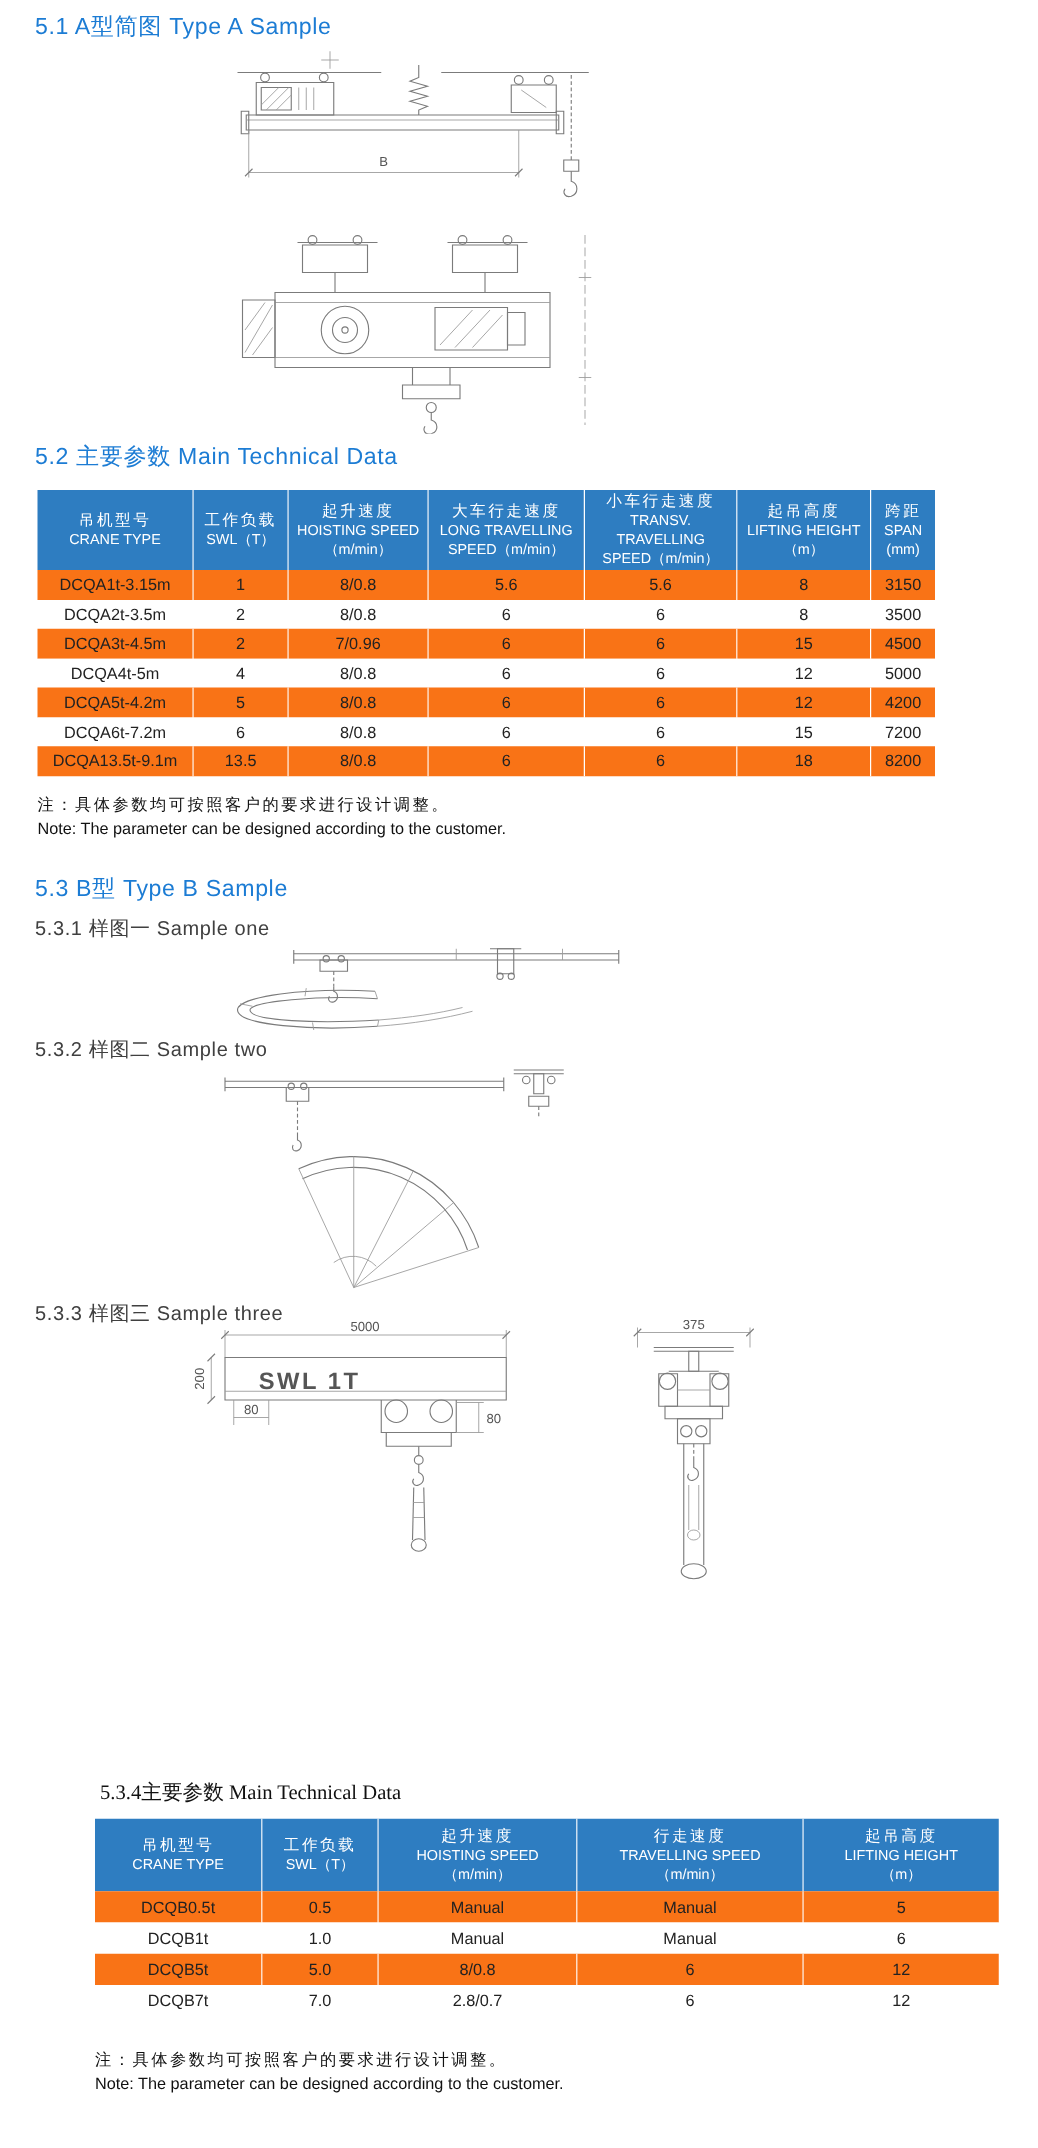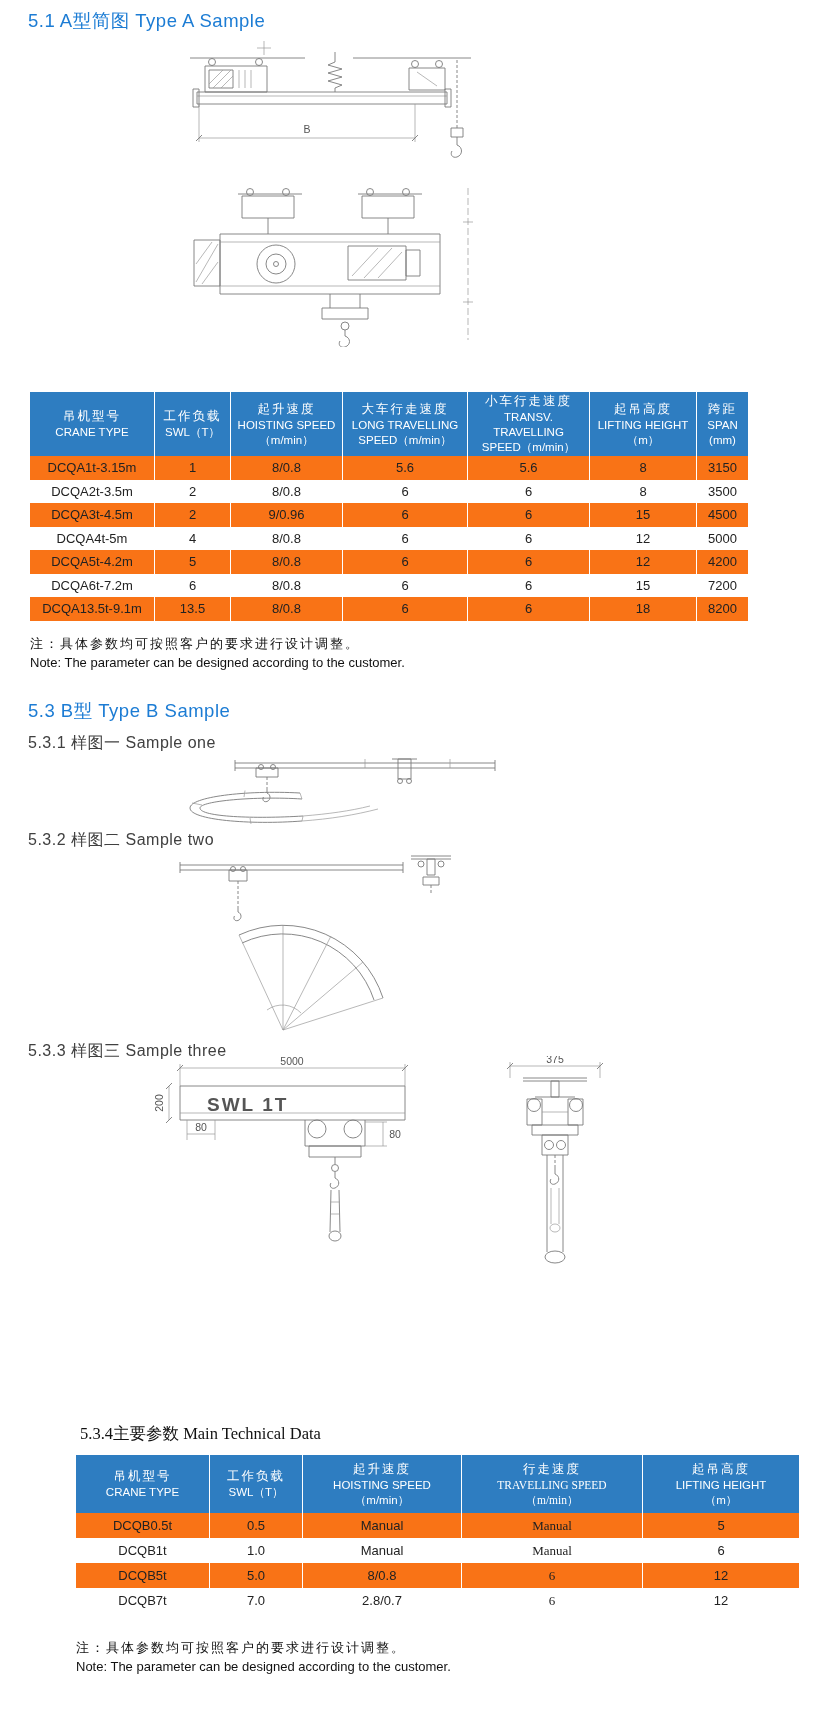--- a/index.html
+++ b/index.html
@@ -24,21 +24,21 @@
   .td:last-child{border-right:none;}
   .alt .td{background:#f97316;}
   .tbl-a .trow{height:23.5px;}
   .tbl-a .thead{height:64px;}
   .tbl-b .trow{height:25px;}
   .tbl-b .thead{height:58px;}
   
   .ta1{width:125px;} .ta2{width:76px;} .ta3{width:112px;} .ta4{width:125px;}
   .ta5{width:122px;} .ta6{width:107px;} .ta7{width:51px;}
   
-  .tb1{width:134px;} .tb2{width:93px;} .tb3{width:159px;} .tb4{width:181px;font-family:Liberation Serif, serif;} .tb5{width:156px;}
+  .tb1{width:134px;} .tb2{width:93px;} .tb3{width:159px;} .tb4{width:181px;} .tb5{width:156px;}
   
   .draw{position:absolute;}
   .draw *{vector-effect:non-scaling-stroke;}
   .ln{stroke:#7b7b7b;stroke-width:0.9;fill:none;}
   .lnt{stroke:#9a9a9a;stroke-width:0.7;fill:none;}
   .dsh{stroke-dasharray:3,2;}
   .cl{stroke-dasharray:7,3;}
   .dim{font-family:"Liberation Sans","DejaVu Sans",sans-serif;font-size:10.5px;fill:#555;stroke:none;}
   .swl{font-family:"Liberation Sans","DejaVu Sans",sans-serif;font-size:19px;font-weight:bold;
        letter-spacing:2px;fill:#555;stroke:none;}
@@ -118,20 +118,21 @@
         <line x1="180" y1="112" x2="180" y2="126"></line>
       <rect x="142" y="126" width="46" height="11"></rect>
       <circle cx="165" cy="144" r="4"></circle>
       <path d="M165,148 v6 c6,2 6,9 0,11 c-5,1.5 -7,-3 -5,-6"></path>
       <line x1="288" y1="6" x2="288" y2="158" class="cl lnt"></line>
       <line x1="283" y1="40" x2="293" y2="40" class="lnt"></line>
         <line x1="283" y1="120" x2="293" y2="120" class="lnt"></line>
     </g>
   </svg>
 
+  <div class="h-blue" style="left:28px;top:352px;">5.2 主要参数 Main Technical Data</div>
 
   <div class="tbl tbl-a" style="left:30px;top:392px;">
     <div class="thead">
       <div class="th ta1">
         <div class="cn">吊机型号</div>
         <div class="en">CRANE TYPE</div>
       </div>
       <div class="th ta2">
         <div class="cn">工作负载</div>
         <div class="en">SWL（T）</div>
@@ -176,21 +177,21 @@
         <div class="td ta2">2</div>
         <div class="td ta3">8/0.8</div>
         <div class="td ta4">6</div>
         <div class="td ta5">6</div>
         <div class="td ta6">8</div>
         <div class="td ta7">3500</div>
     </div>
     <div class="trow alt">
       <div class="td ta1">DCQA3t-4.5m</div>
         <div class="td ta2">2</div>
-        <div class="td ta3">9/0.96</div>
+        <div class="td ta3">7/0.96</div>
         <div class="td ta4">6</div>
         <div class="td ta5">6</div>
         <div class="td ta6">15</div>
         <div class="td ta7">4500</div>
     </div>
     <div class="trow">
       <div class="td ta1">DCQA4t-5m</div>
         <div class="td ta2">4</div>
         <div class="td ta3">8/0.8</div>
         <div class="td ta4">6</div>

